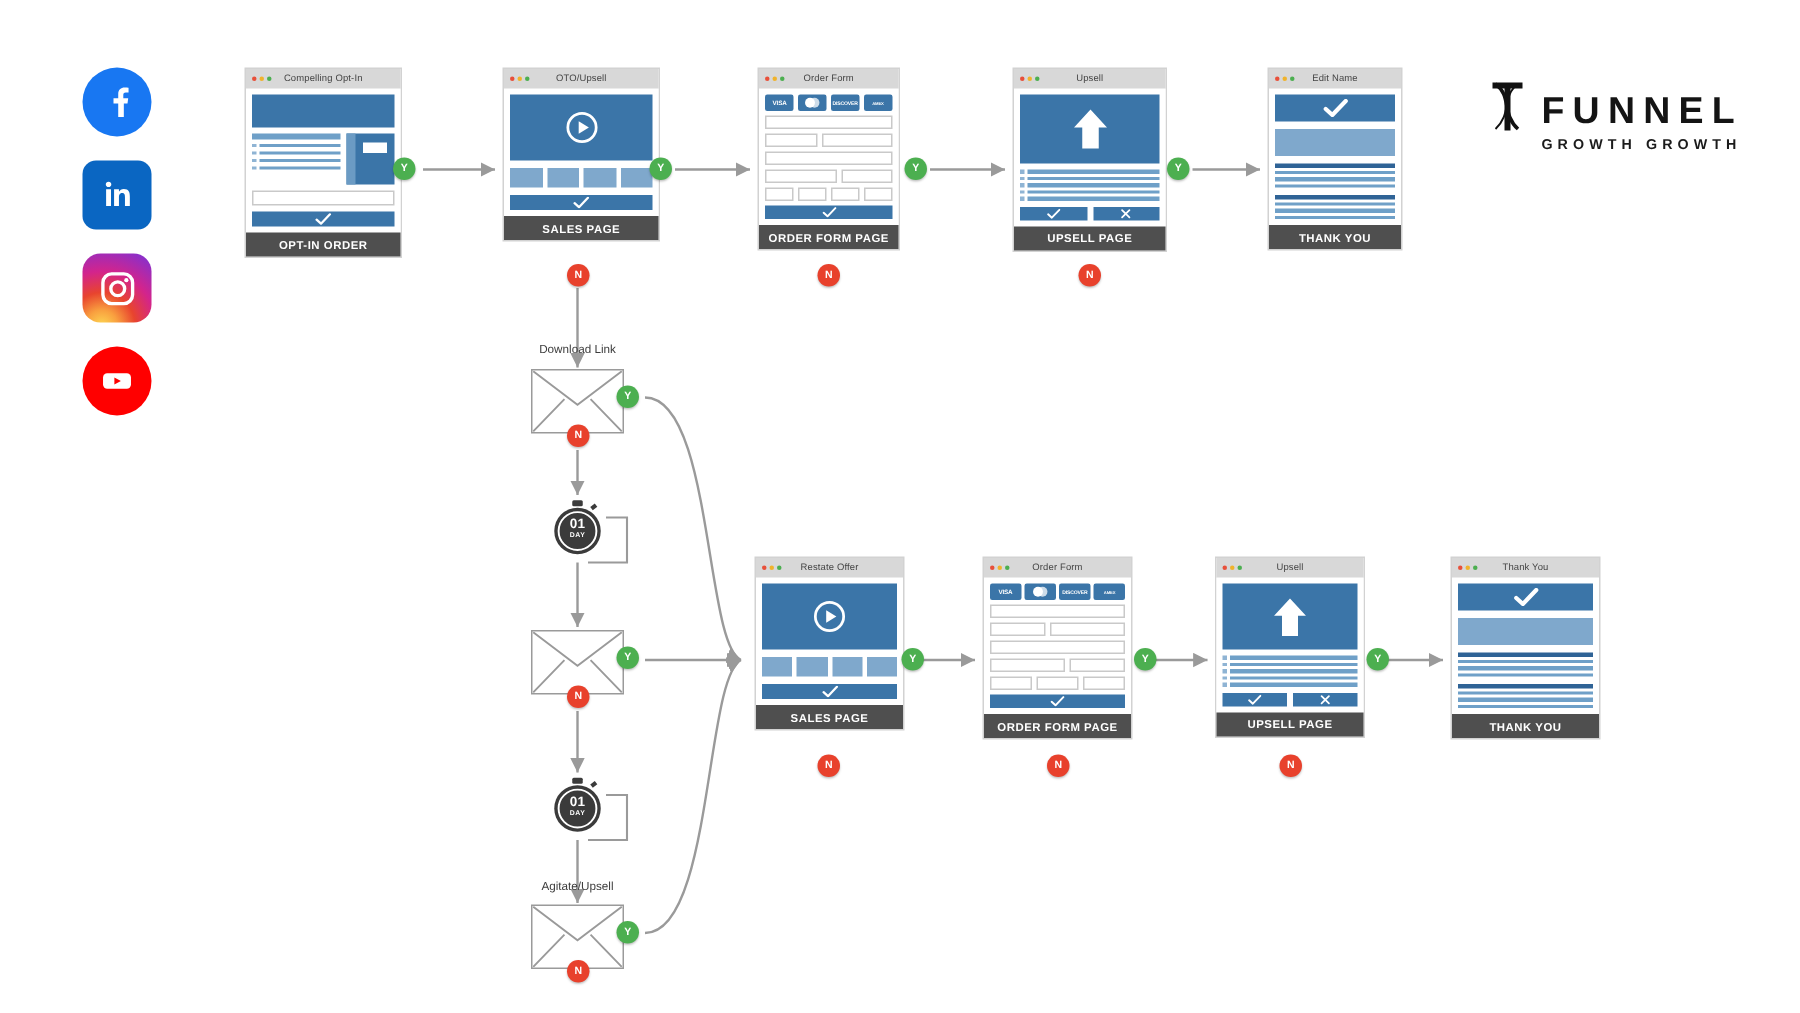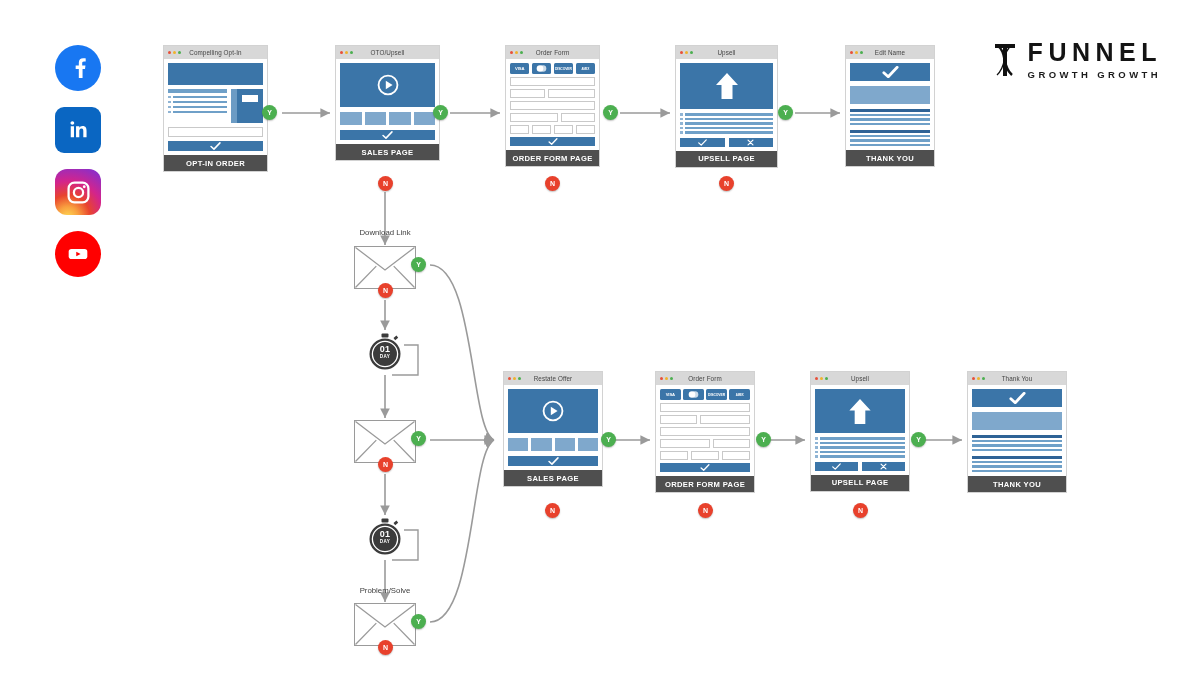--- a/index.html
+++ b/index.html
@@ -18,21 +18,21 @@
   .soc.li{border-radius:9px;background:#0A66C2;}
   .soc.ig{border-radius:12px;background:
      radial-gradient(circle at 28% 105%, #FDD853 0%, #F9A03F 18%, #E8442E 38%, #D3248C 62%, #8B2FC9 92%);}
   .soc.yt{background:#FF0000;}
   .soc svg{display:block;}
 
   
   .logo{position:absolute;right:38px;top:40px;display:flex;align-items:center;gap:10px;}
   .logo-mark{width:26px;height:38px;}
   .logo-text{display:flex;flex-direction:column;line-height:1;}
-  .logo-main{font-size:25px;font-weight:700;letter-spacing:5.5px;color:#141414;}
+  .logo-main{font-size:25px;font-weight:700;letter-spacing:5.5px;color:#141414;margin-top:22px;}
   .logo-sub{font-size:9.5px;font-weight:600;letter-spacing:3.4px;color:#1b1b1b;margin-top:5px;}
 
   
   .headline{position:absolute;left:99px;top:357px;font-size:21px;font-weight:700;color:#111;letter-spacing:.2px;}
   .subtext{position:absolute;left:99px;top:401px;width:228px;font-size:14.5px;line-height:1.62;color:#1b1b1b;}
 
   
   .page{position:absolute;}
   .win{background:#ffffff;border:1px solid #d2d2d2;box-sizing:border-box;}
   .titlebar{background:#d8d8d8;height:13px;display:flex;align-items:center;padding:0 4px;gap:2px;position:relative;}
@@ -422,21 +422,21 @@
     <svg width="38" height="38" viewBox="0 0 38 38">
       <rect x="15.5" y="0.5" width="7" height="4" rx="1" fill="#3b3b3b"></rect>
       <path d="M27.5 5 l3 -2.4 1.7 2.2 -3 2.4z" fill="#3b3b3b"></path>
       <circle cx="19" cy="21" r="15.5" fill="#3b3b3b"></circle>
       <circle cx="19" cy="21" r="12.6" fill="none" stroke="#fff" stroke-width="1.3"></circle>
     </svg>
     <div class="tx1">01</div>
     <div class="tx2">DAY</div>
   </div>
 
-  <div class="nodelabel" style="left:335px;top:586px;width:100px;">Problem/Solve</div>
+  <div class="nodelabel" style="left:335px;top:586px;width:100px;">Agitate/Upsell</div>
   <div class="mail" style="left:354px;top:603px;">
     <svg width="100%" height="100%" viewBox="0 0 62 43" preserveAspectRatio="none">
       <path d="M0.5,0.5 L31,24 L61.5,0.5 M0.5,42.5 L22,20 M61.5,42.5 L40,20" stroke="#9a9a9a" stroke-width="1.3" fill="none"></path>
     </svg>
   </div>
   <div class="badge y" style="left:411px;top:614px;">Y</div>
   <div class="badge n" style="left:378px;top:640px;">N</div>
 
   <div class="page" style="left:503px;top:371px;width:100px;">
     <div class="win">

